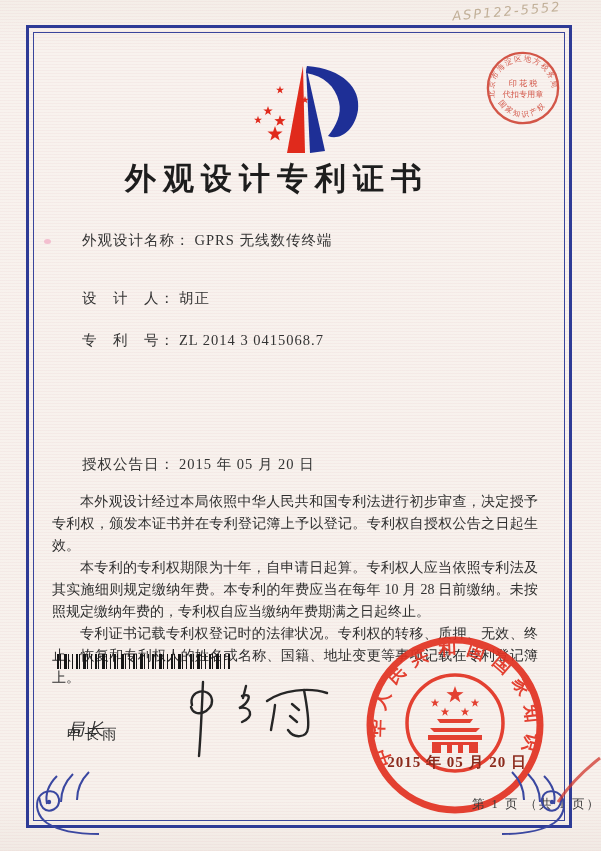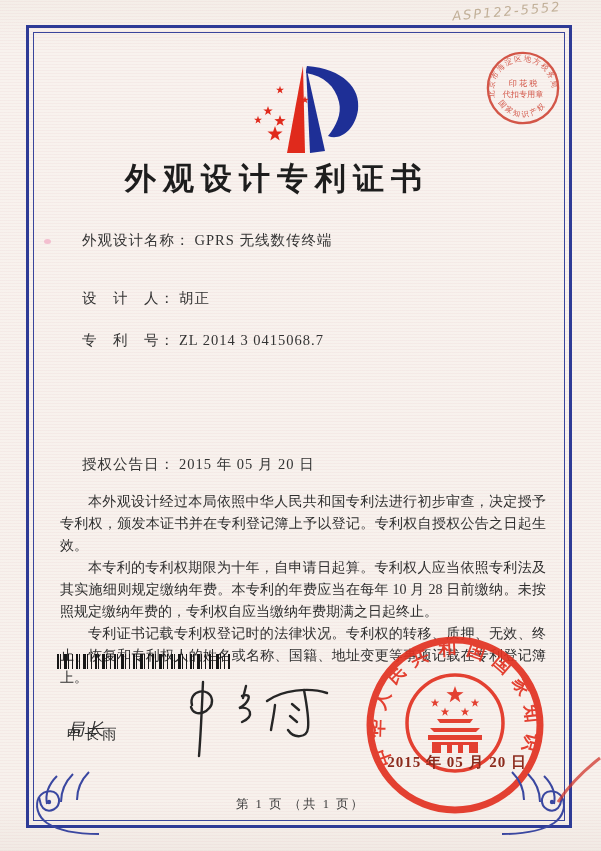--- a/index.html
+++ b/index.html
@@ -43,21 +43,21 @@
     white-space:nowrap;letter-spacing:1px;margin-left:16px;
   }
   .field .lab{color:#333;}
   .field .val{margin-left:4px;color:#333;}
   .f1{top:231px;} .f2{top:289px;} .f3{top:331px;} .f4{top:372px;} .f5{top:414px;} .f6{top:455px;}
   .pink-mark{
     position:absolute;left:44px;top:239px;width:7px;height:5px;
     background:#f2b6ca;border-radius:50%;opacity:.85;
   }
   .body-text{
-    position:absolute;left:60px;top:491px;width:486px;
+    position:absolute;left:52px;top:491px;width:486px;
     font-size:14px;line-height:22px;color:#2f2f2f;text-align:justify;
   }
   .body-text p{margin:0;text-indent:2em;}
   .barcode{
     position:absolute;left:57px;top:654px;width:173px;height:15px;
     background:repeating-linear-gradient(90deg,
       #161616 0 2px, transparent 2px 3px,
       #161616 3px 4px, transparent 4px 7px,
       #161616 7px 10px, transparent 10px 11px,
       #161616 11px 12px, transparent 12px 15px,
@@ -67,21 +67,21 @@
   .signer-name{position:absolute;left:67px;top:725px;font-size:14.5px;color:#2f2f2f;letter-spacing:3px;}
   .signature-svg{position:absolute;left:158px;top:678px;}
   .seal-svg{position:absolute;left:360px;top:630px;}
   .seal-date{
     position:absolute;left:368px;top:753px;width:178px;text-align:center;
     font-size:15px;font-weight:bold;color:#8b2a1c;letter-spacing:1px;
     white-space:nowrap;
   }
   .tax-stamp-svg{position:absolute;left:484px;top:49px;}
   .footer{
-    position:absolute;left:0;top:796px;width:601px;text-align:center;
+    position:absolute;left:0;top:796px;width:601px;text-align:right;
     font-size:12.5px;color:#3a3a3a;letter-spacing:2px;
   }
   .corner-ornament{position:absolute;top:770px;}
   .corner-left{left:29px;}
   .corner-right{left:500px;transform:scaleX(-1);}
   .red-pen-mark{position:absolute;left:556px;top:756px;}
 </style>
 </head>
 <body>
 

